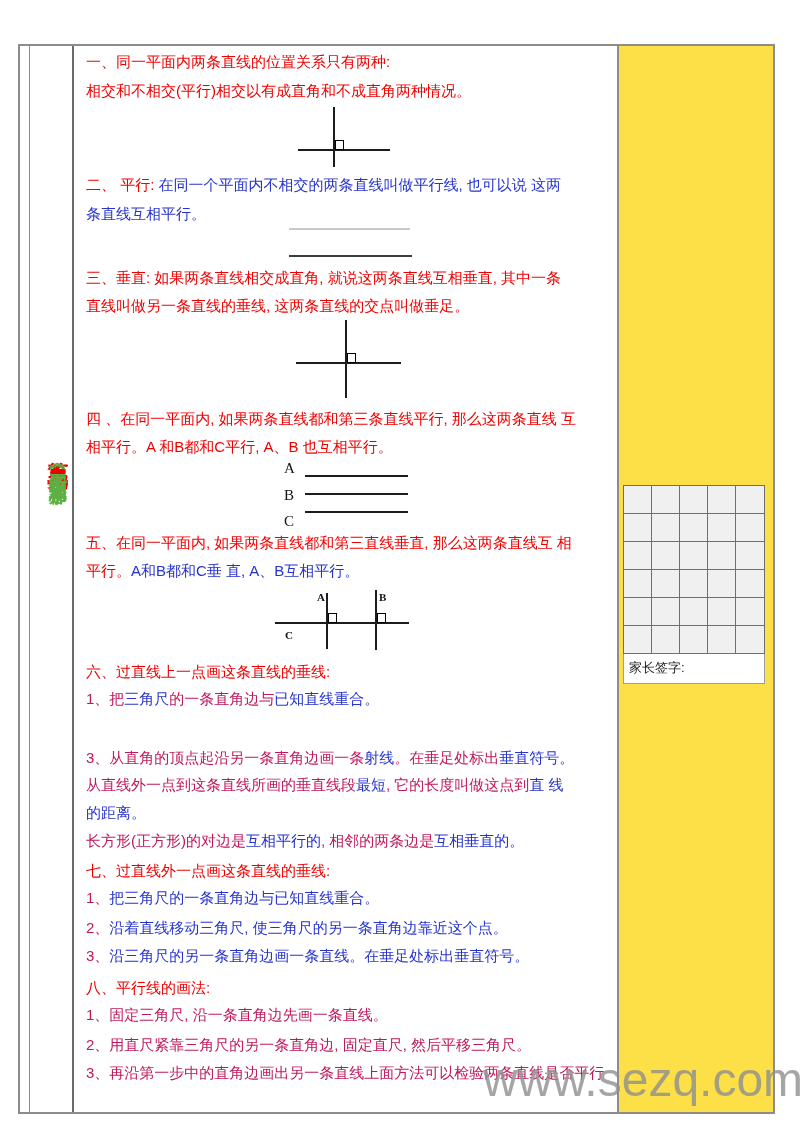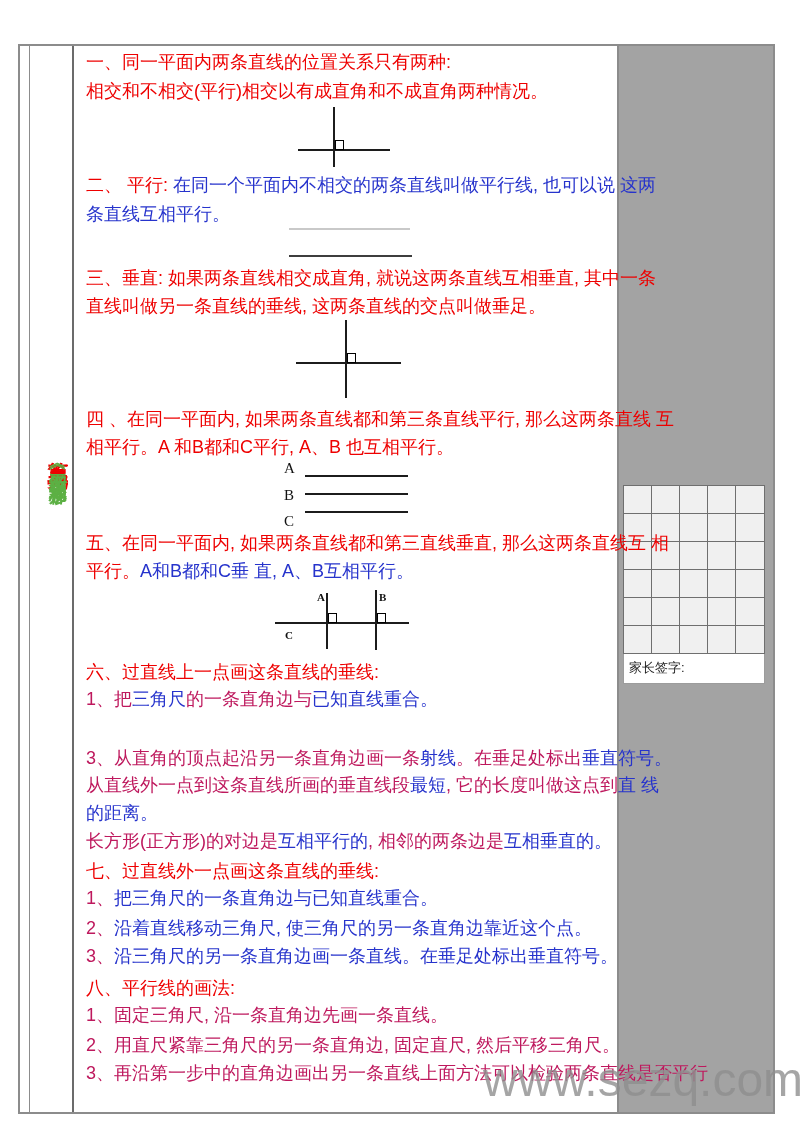--- a/index.html
+++ b/index.html
@@ -3,27 +3,27 @@
 <meta charset="utf-8">
 <style>
   html,body{margin:0;padding:0;background:#fff;}
   .page{position:relative;width:800px;height:1131px;background:#fff;overflow:hidden;
         font-family:"Liberation Sans",sans-serif;}
   .tbl{position:absolute;left:18px;top:44px;width:753px;height:1066px;border:2px solid #8c8c8c;}
   .vd{position:absolute;top:0;bottom:0;}
   .vd1{left:9px;width:1px;background:#8c8c8c;}
   .vd2{left:52px;width:2px;background:#6b6b6b;}
   .vd3{left:597px;width:2px;background:#8c8c8c;}
-  .col4{position:absolute;left:599px;right:0;top:0;bottom:0;background:#a3a3a3;}
+  .col4{position:absolute;left:599px;right:0;top:0;bottom:0;background:#fde047;}
   .vtitle{position:absolute;left:9px;top:399px;width:43px;display:flex;justify-content:center;
           writing-mode:vertical-rl;text-orientation:upright;}
   .vt-red{color:#ee0000;font-weight:bold;font-size:21px;letter-spacing:3px;}
   .vt-green{color:#5cb044;font-size:18px;letter-spacing:2px;font-weight:bold;}
   .main{position:absolute;left:54px;top:0;width:543px;height:100%;}
-  .ln{position:absolute;left:12px;white-space:nowrap;font-size:18px;line-height:20px;text-align:center;}
+  .ln{position:absolute;left:12px;white-space:nowrap;font-size:15px;line-height:20px;text-align:center;}
   .r{color:#ee0000;}
   .b{color:#2633cc;}
   .k{color:#be185d;}
   .bold{font-weight:normal;}
   .diag{position:absolute;background:#fff;}
   .hl,.vl{position:absolute;background:#1c1c1c;}
   .hl{height:2px;}
   .vl{width:2px;}
   .sq{position:absolute;width:7px;height:8px;border:1px solid #000;background:transparent;}
   .dlabel{position:absolute;font-family:"Liberation Serif",serif;font-size:15px;color:#111;}

